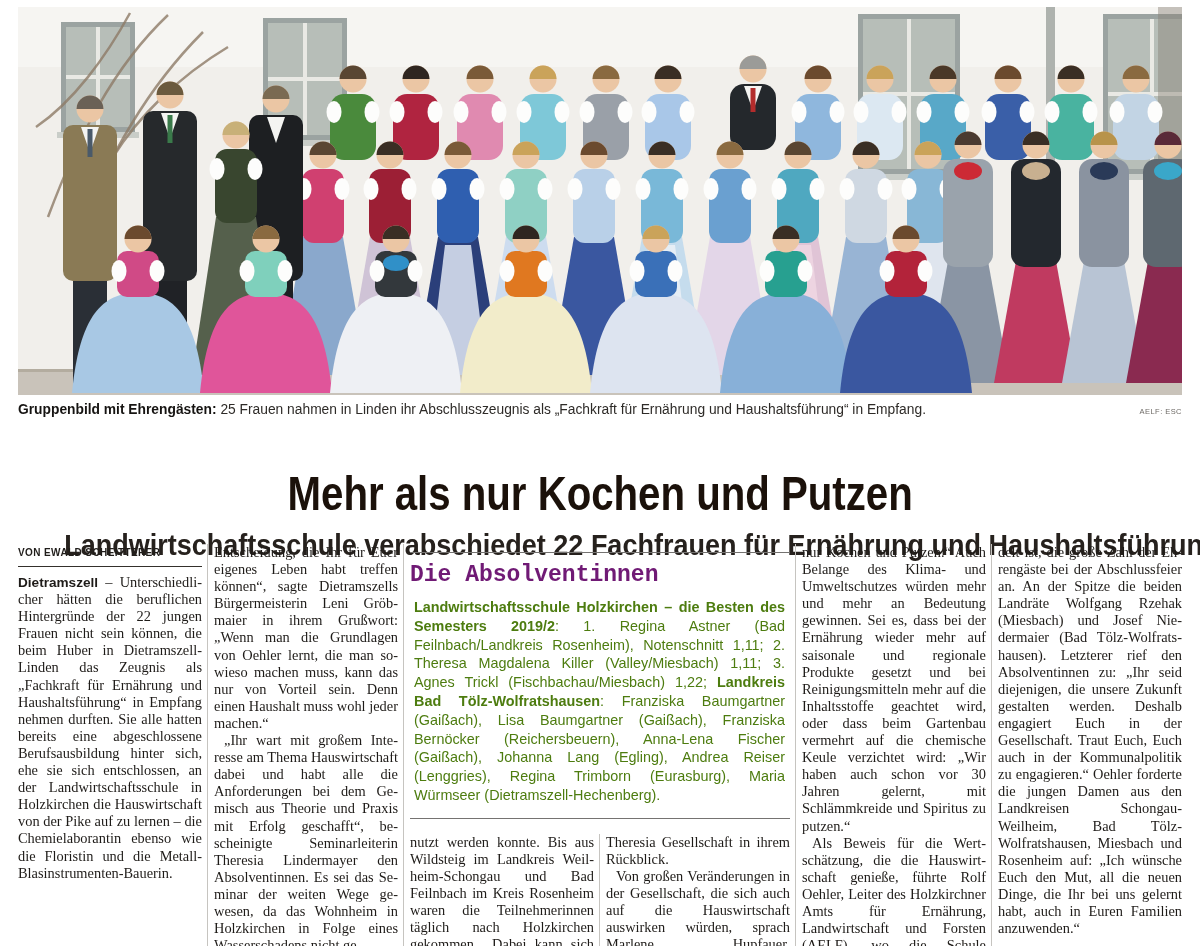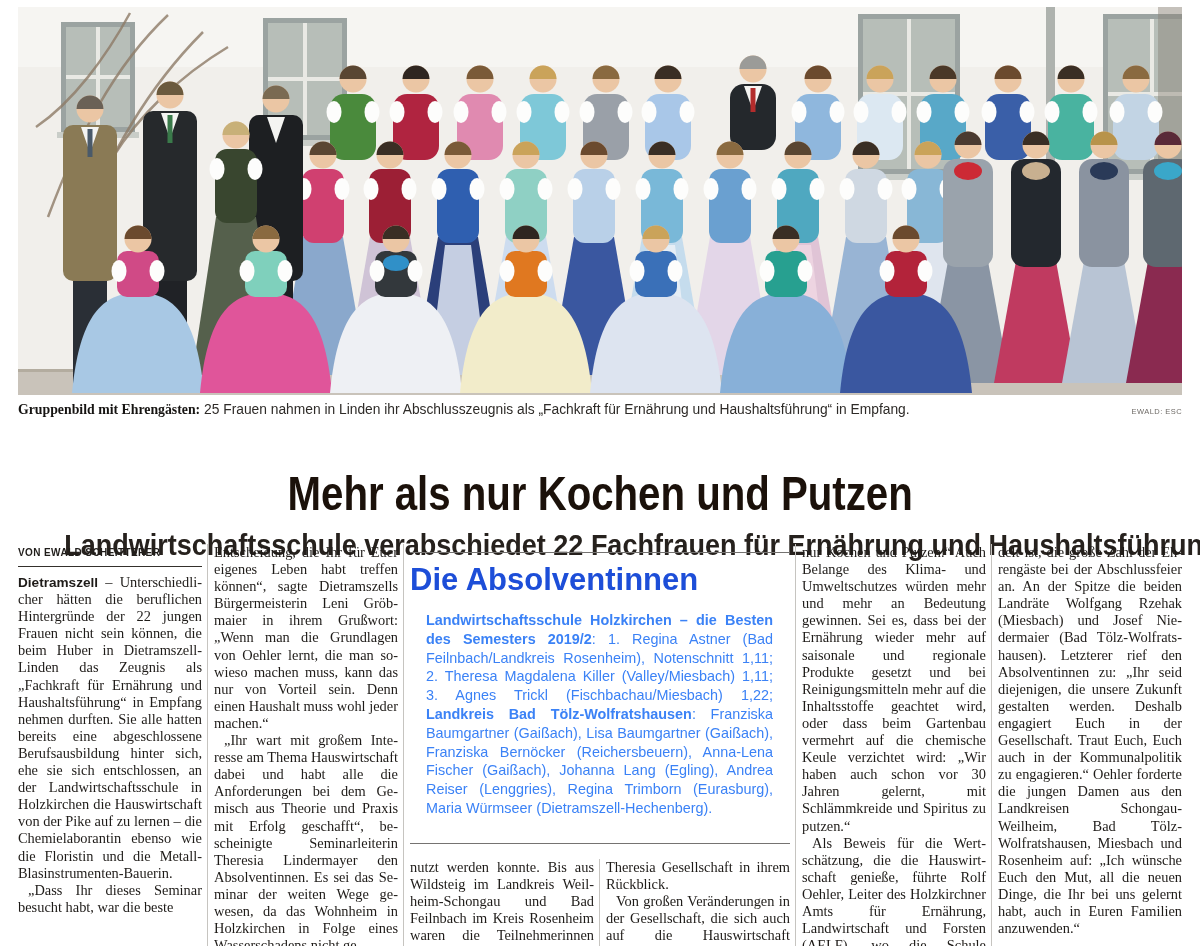--- a/index.html
+++ b/index.html
@@ -6,21 +6,21 @@
   .page{position:relative;width:1200px;height:946px;background:#fff;overflow:hidden;
         font-family:"Liberation Serif",serif;color:#1e1b18;}
 
   
   .photo{position:absolute;left:18px;top:7px;width:1164px;height:388px;background:#eef0ed;overflow:hidden;}
   .photo svg{display:block;}
 
   
   .caption{position:absolute;left:18px;top:402px;width:1164px;height:24px;
            font-family:"Liberation Sans",sans-serif;font-size:13.8px;color:#2e2b28;}
-  .caption b{color:#161412;font-family:Liberation Serif, serif;}
+  .caption b{color:#161412;}
   .photo-credit{position:absolute;right:0;top:5px;font-size:7.5px;letter-spacing:.45px;color:#6e6a66;
                 font-family:"Liberation Sans",sans-serif;}
 
   
   .headline{position:absolute;top:436px;left:0;width:1200px;text-align:center;white-space:nowrap;
             font-family:"Liberation Sans",sans-serif;font-weight:700;font-size:49px;line-height:1;color:#1b110a;}
   .headline .cond{display:inline-block;transform:scaleX(.82);transform-origin:50% 50%;}
   .subheadline{position:absolute;top:503px;left:0;width:1200px;text-align:center;white-space:nowrap;
                font-family:"Liberation Sans",sans-serif;font-size:30px;line-height:1.1;color:#26211d;}
   .subheadline .cond{display:inline-block;transform:scaleX(.9);transform-origin:50% 50%;}
@@ -33,24 +33,24 @@
   .body-text p{margin:0;font-size:14.4px;line-height:17.1px;text-align:justify;
                hyphens:auto;-webkit-hyphens:auto;}
   .body-text p.indent{text-indent:10px;}
   .col .body-text b{font-family:Liberation Sans, sans-serif;font-weight:700;font-size:13.6px;}
 
   .byline{font-family:"Liberation Sans",sans-serif;font-weight:700;font-size:10px;letter-spacing:.4px;
           color:#201d1a;padding:3px 0 8px 0;border-bottom:1.6px solid #34302c;margin-bottom:7px;}
 
   
   .box{margin-top:8px;border-top:1.6px solid #757371;border-bottom:1.6px solid #757371;padding:11px 1px 9px 0;}
-  .box-title{font-family:Liberation Sans, sans-serif;font-weight:700;font-size:31px;line-height:1;
-             margin:0 0 11px 0;color:#1d4ed8;}
+  .box-title{font-family:Liberation Mono, monospace;font-weight:700;font-size:23px;line-height:1;
+             margin:0 0 11px 0;color:#701a75;}
   .box-body{font-family:"Liberation Sans",sans-serif;font-size:14.4px;line-height:18.8px;text-align:justify;
-            hyphens:auto;-webkit-hyphens:auto;color:#3b82f6;margin:16px;}
+            hyphens:auto;-webkit-hyphens:auto;color:#4d7c0f;margin:4px;}
   .mid-cols{display:flex;justify-content:space-between;margin-top:15px;position:relative;}
   .mid-cols .col{width:184px;}
 
   
   .vdiv{position:absolute;top:0;bottom:0;width:1px;background:#c6c4c0;}
   .vdiv-mid{position:absolute;left:189px;top:0;height:420px;width:1px;background:#c6c4c0;}
 </style>
 </head>
 <body>
 
@@ -300,34 +300,33 @@
         <rect x="867" y="244" width="42" height="46" rx="10" fill="#b3233a"></rect>
         <ellipse cx="869" cy="264" rx="7.5" ry="11" fill="#fdfdfc"></ellipse>
         <ellipse cx="907" cy="264" rx="7.5" ry="11" fill="#fdfdfc"></ellipse>
         <circle cx="888" cy="232" r="13.5" fill="#ebc6a4"></circle>
         <path d="M 874.5 232 A 13.5 13.5 0 0 1 901.5 232 Z" fill="#6b4a2e"></path>
       </svg>
   </div>
 
   <div class="caption">
     <b>Gruppenbild mit Ehrengästen:</b><span> 25 Frauen nahmen in Linden ihr Abschlusszeugnis als „Fachkraft für Ernährung und Haushaltsführung“ in Empfang.</span>
-    <span class="photo-credit">EWALD: ESC</span>
+    <span class="photo-credit">AELF: ESC</span>
   </div>
 
   <h1 class="headline"><span class="cond">Mehr als nur Kochen und Putzen</span></h1>
 
   <h2 class="subheadline"><span class="cond">Landwirtschaftsschule verabschiedet 22 Fachfrauen für Ernährung und Haushaltsführung</span></h2>
 
   <div class="textarea">
     <div class="cols">
       <div class="col">
         <div class="byline">VON EWALD SCHEITTERER</div>
         <div class="body-text">
             <p><b>Dietramszell</b> – Unterschiedli­cher hätten die beruflichen Hintergründe der 22 jungen Frauen nicht sein können, die beim Huber in Dietrams­zell-Linden das Zeugnis als „Fachkraft für Ernährung und Haushaltsführung“ in Empfang nehmen durften. Sie alle hatten bereits eine ab­geschlossene Berufsausbil­dung hinter sich, ehe sie sich entschlossen, an der Land­wirtschaftsschule in Holzkir­chen die Hauswirtschaft von der Pike auf zu lernen – die Chemielaborantin ebenso wie die Floristin und die Me­tall-Blasinstrumenten-Baue­rin.</p>
-            <p class="indent">„Dass Ihr dieses Seminar besucht habt, war die beste</p>
           </div>
       </div>
 
       <div class="col">
         <div class="body-text">
             <p>Entscheidung, die Ihr für Eu­er eigenes Leben habt treffen können“, sagte Dietramszells Bürgermeisterin Leni Gröb­maier in ihrem Grußwort: „Wenn man die Grundlagen von Oehler lernt, die man so­wieso machen muss, kann das nur von Vorteil sein. Denn einen Haushalt muss wohl jeder machen.“</p>
             <p class="indent">„Ihr wart mit großem Inte­resse am Thema Hauswirt­schaft dabei und habt alle die Anforderungen bei dem Ge­misch aus Theorie und Praxis mit Erfolg geschafft“, be­scheinigte Seminarleiterin Theresia Lindermayer den Absolventinnen. Es sei das Se­minar der weiten Wege ge­wesen, da das Wohnheim in Holzkirchen in Folge eines Wasserschadens nicht ge-</p>
           </div>
       </div>
 

